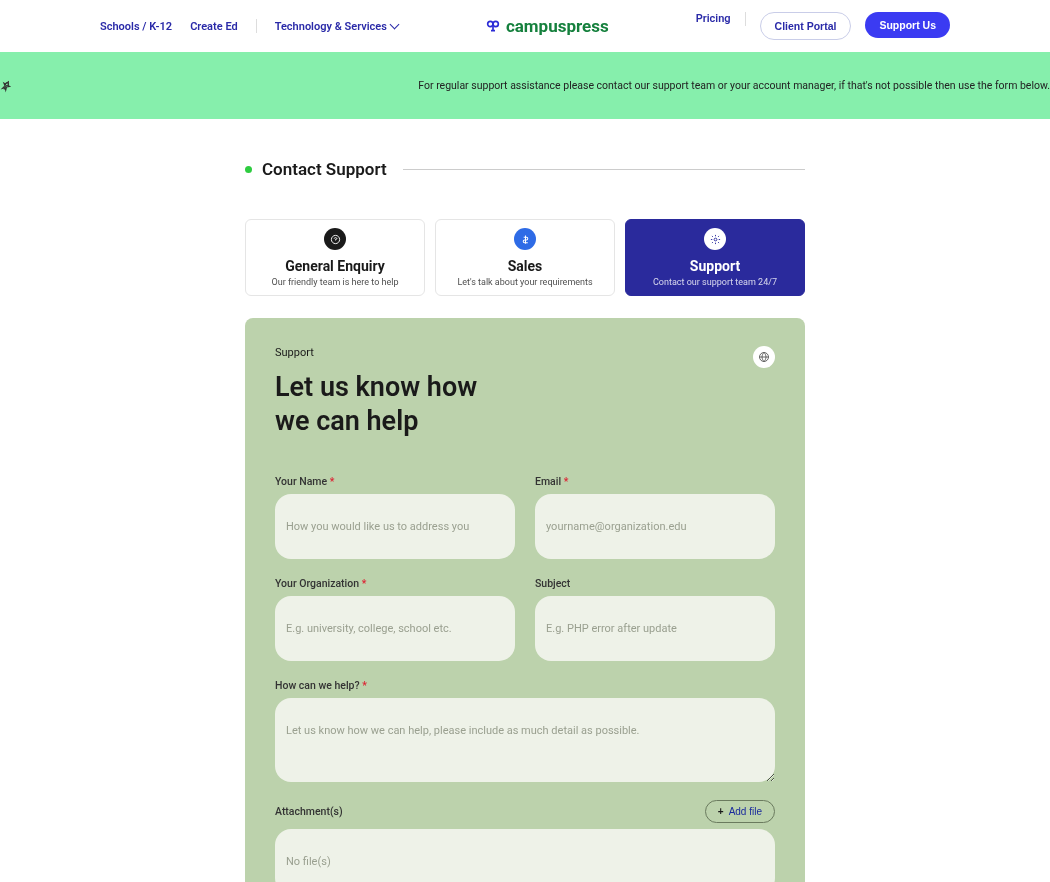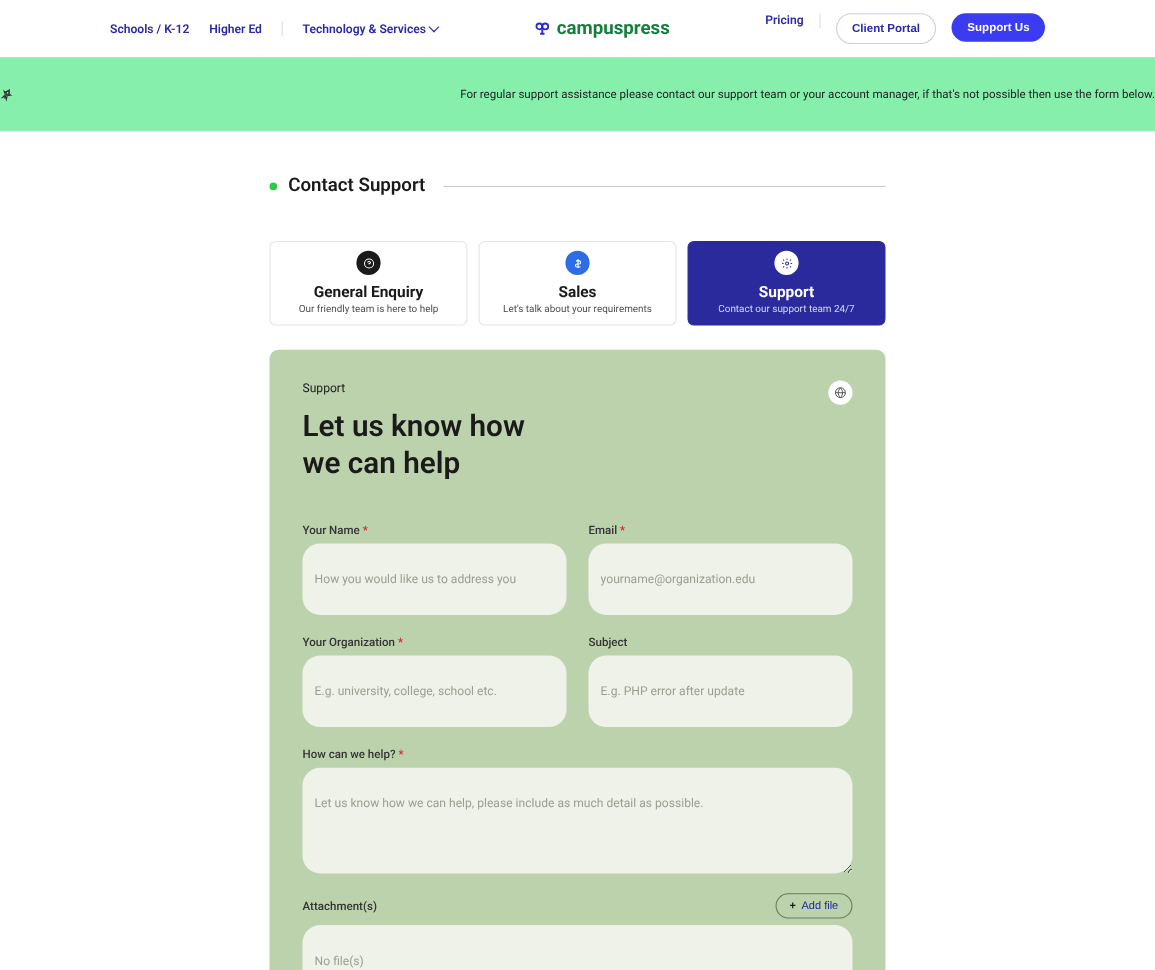--- a/index.html
+++ b/index.html
@@ -135,21 +135,21 @@
     background: #eef2e8;
     border: none;
     border-radius: 16px;
     padding: 26px 11px;
     font-size: 11px;
     font-family: inherit;
     color: #333;
     width: 100%;
   }
   .input::placeholder, .textarea::placeholder { color: #9aa090; }
-  .textarea { resize: both; height: 96px; }
+  .textarea { resize: both; height: 84px; }
   .attach-row { display: flex; justify-content: space-between; align-items: center; }
   .add-file-btn {
     background: transparent;
     border: 1px solid #6a7a5e;
     border-radius: 14px;
     padding: 5px 12px;
     font-size: 10px;
     cursor: pointer;
     display: inline-flex; align-items: center; gap: 5px;
     color: #1a2a9c;
@@ -170,21 +170,21 @@
     display: inline-flex; align-items: center; gap: 7px;
   }
   svg { display: block; }
 </style>
 </head>
 <body>
 
 <header class="header">
   <div class="nav-left">
     <span class="nav-link">Schools / K-12</span>
-    <span class="nav-link">Higher Ed</span>
+    <span class="nav-link">Create Ed</span>
     <span class="divider"></span>
     <span class="nav-link">
       <span>Technology &amp; Services</span>
       <span class="chevron"></span>
     </span>
   </div>
   <div class="logo">
     <span class="logo-icon">
       <svg width="16" height="16" viewBox="0 0 24 24" fill="none" stroke="#2b2bd6" stroke-width="2.5">
         <circle cx="8" cy="9" r="4"></circle>

